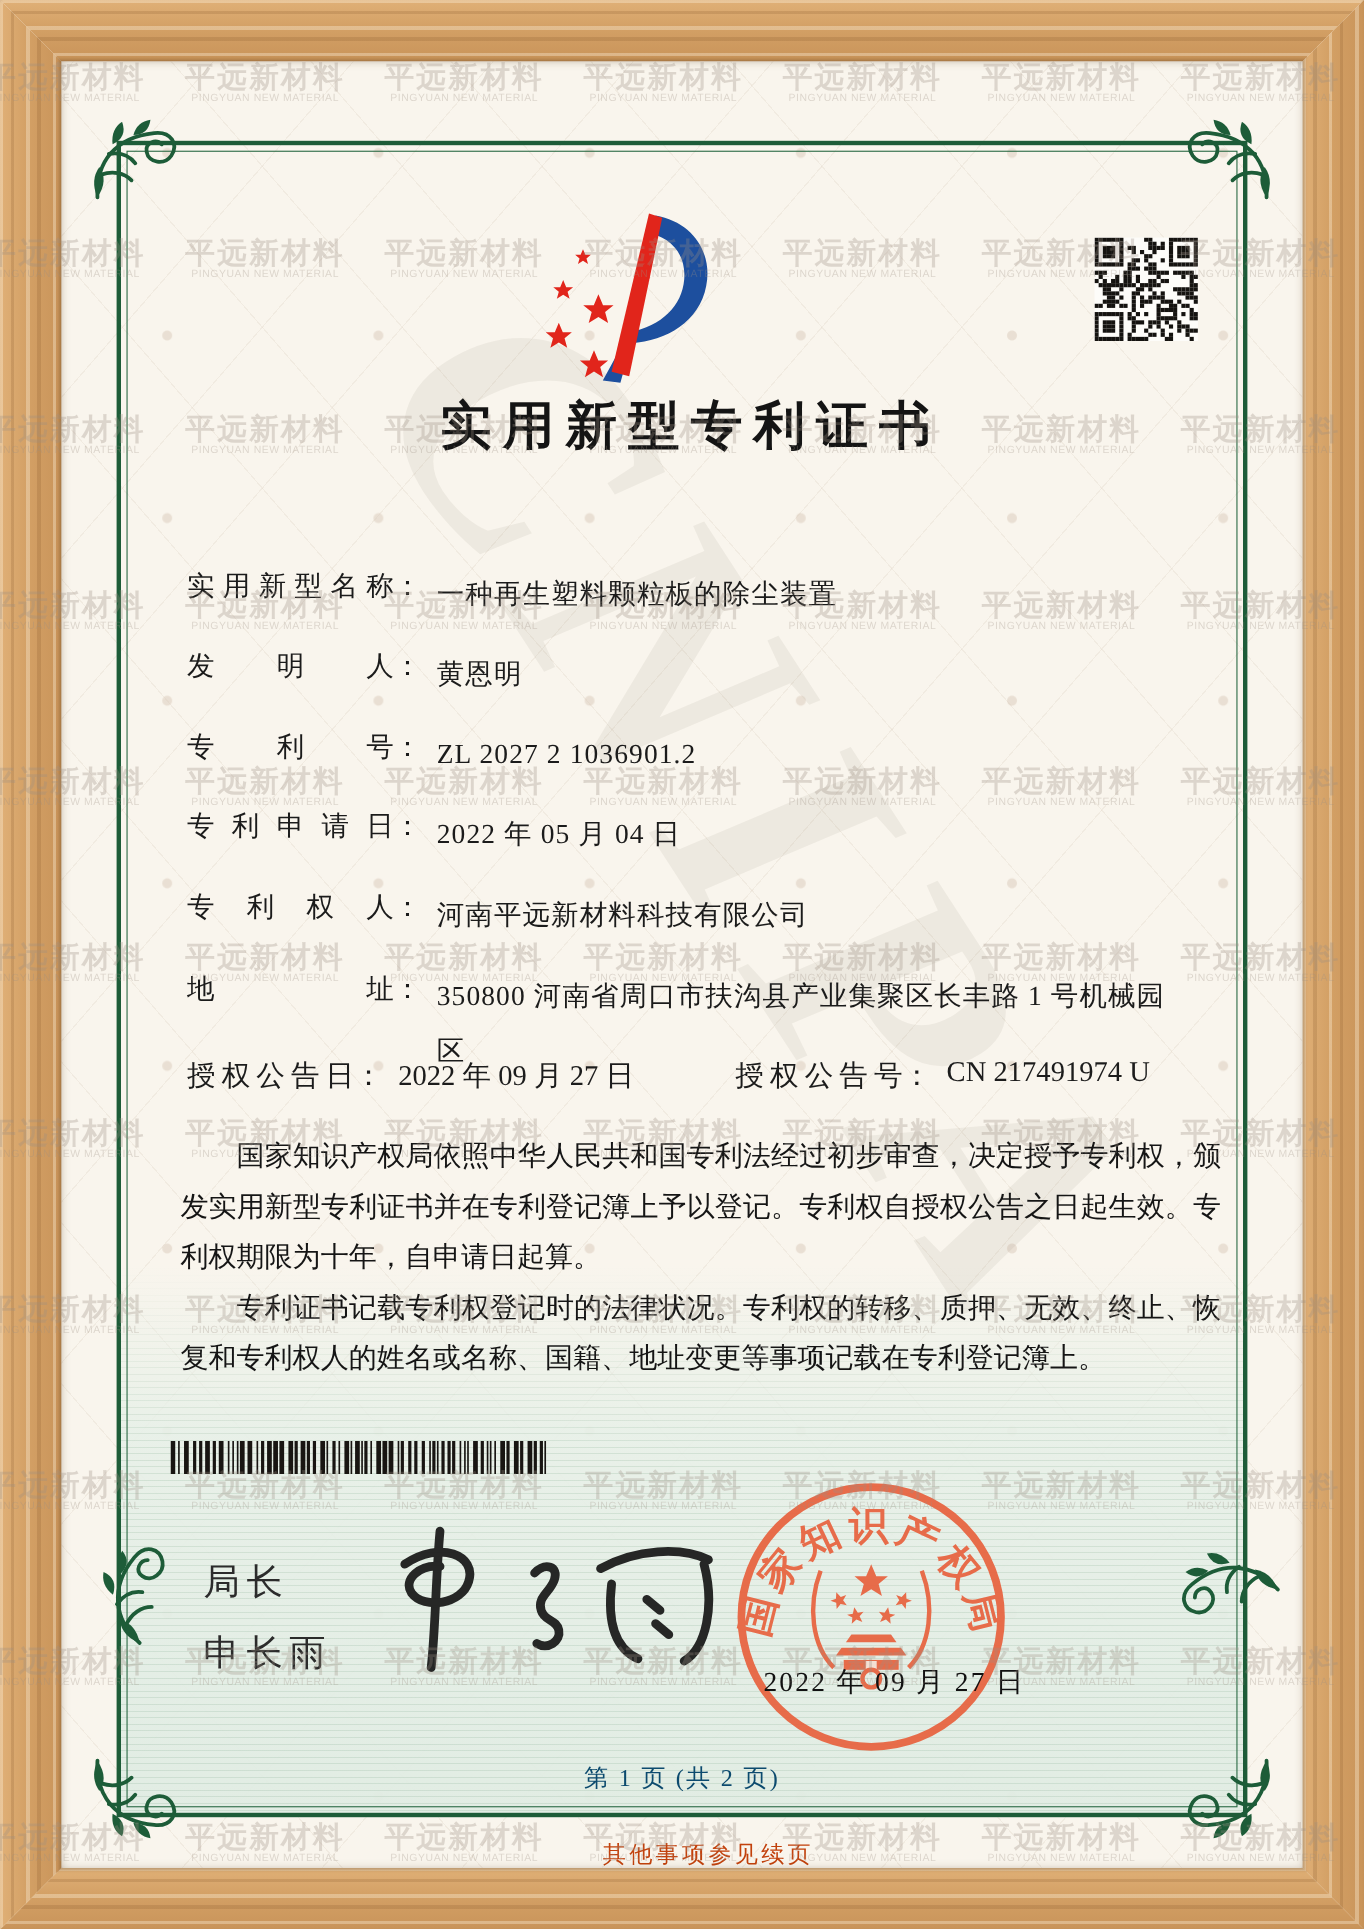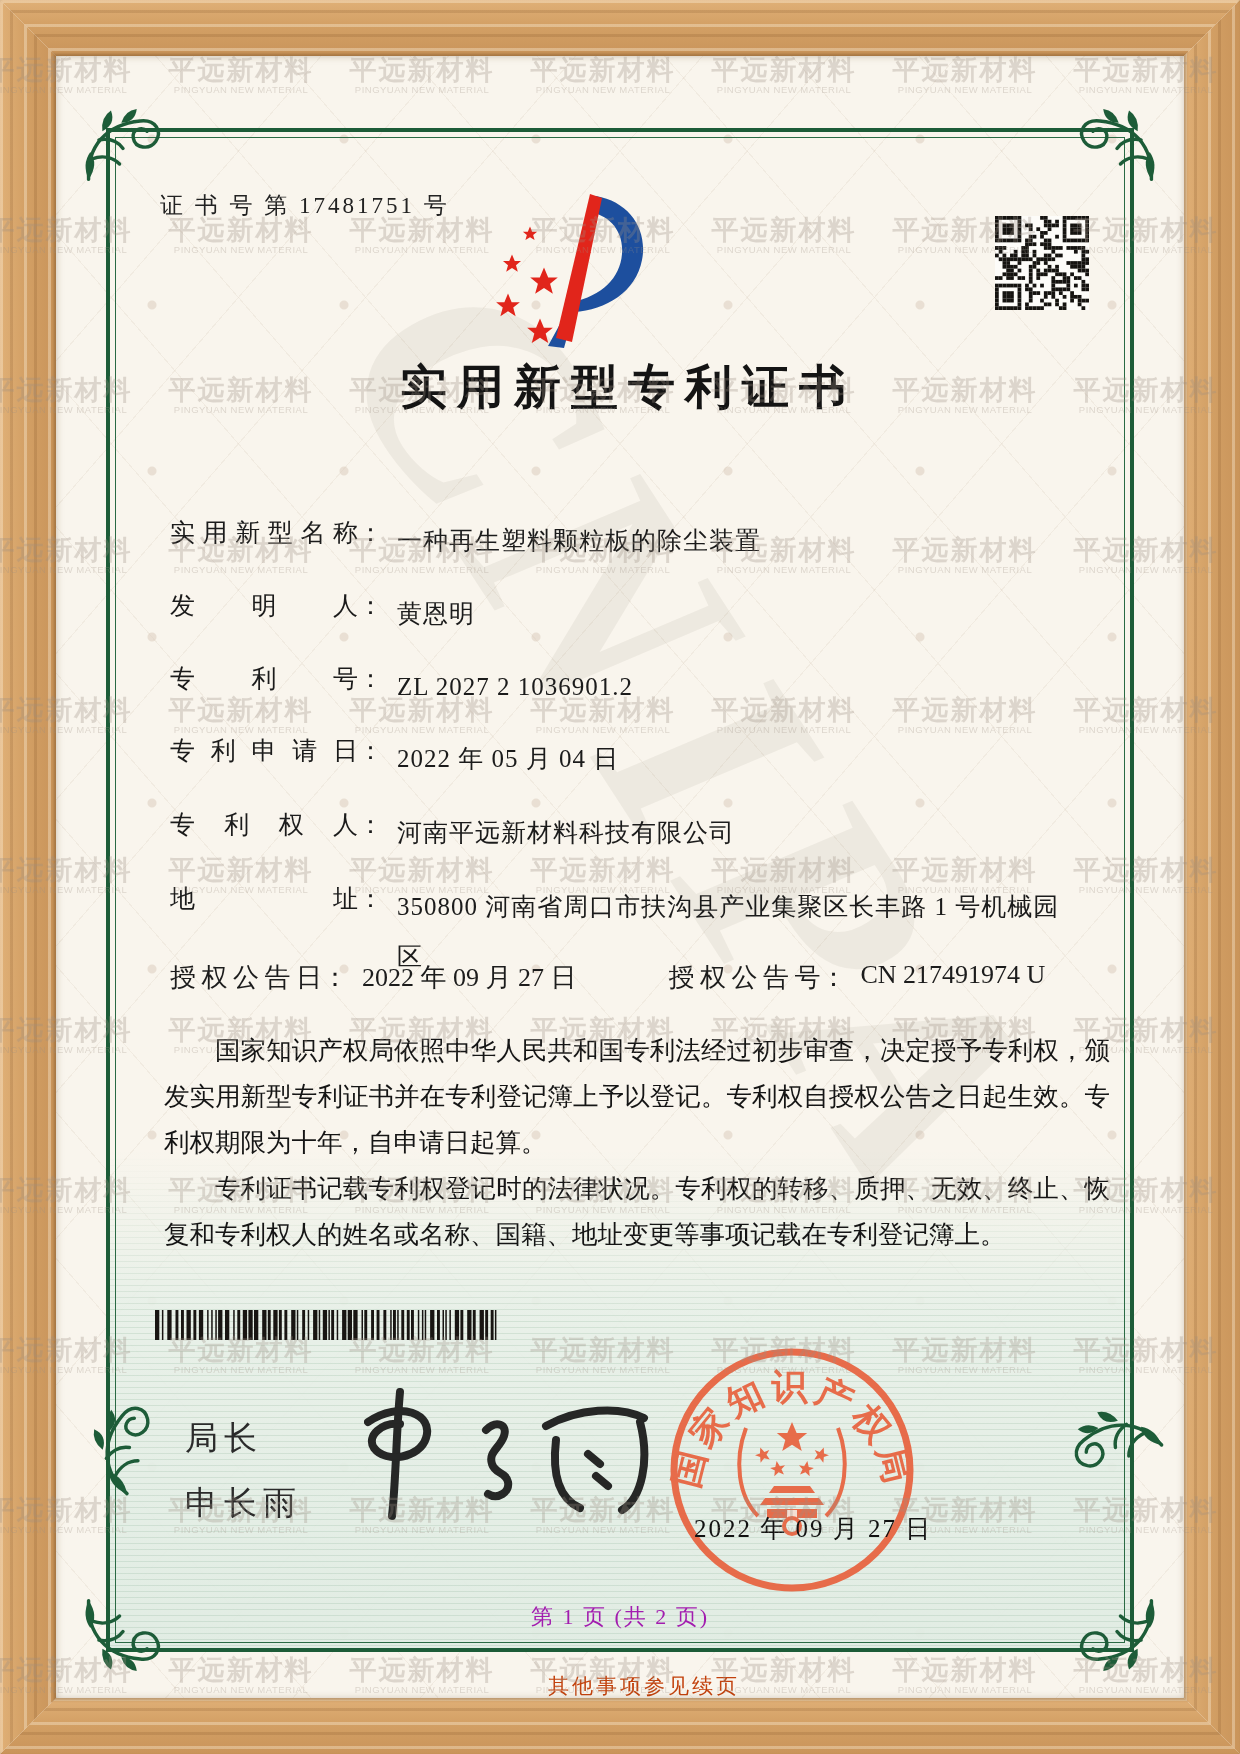--- a/index.html
+++ b/index.html
@@ -89,21 +89,21 @@
 
   .signer { position:absolute; left:185px; top:1416px; font-family:"Liberation Sans", sans-serif;
     font-size:33px; color:#2b2b2b; letter-spacing:6px; }
   .signer div { margin-bottom:20px; }
   .signature { position:absolute; left:338px; top:1378px; width:330px; height:160px; }
 
   .seal { position:absolute; left:666px; top:1344px; width:252px; height:252px; opacity:.92;
     mix-blend-mode:multiply; }
   .seal-date { position:absolute; left:694px; top:1512px; font-size:25px; color:#111; letter-spacing:2px; z-index:7; }
 
-  .page-footer { position:absolute; left:0; top:1602px; width:100%; text-align:center; font-size:22px; color:#a21caf; letter-spacing:2px; }
+  .page-footer { position:absolute; left:0; top:1602px; width:100%; text-align:center; font-size:22px; color:#0c4a6e; letter-spacing:2px; }
   .cont-note { position:absolute; left:0; top:1672px; width:100%; text-align:center; font-size:21px; color:#c2410c; letter-spacing:3px; z-index:6;margin-left:24px; }
 
   
   .wm-layer { position:absolute; inset:0; z-index:30; pointer-events:none; overflow:hidden; }
   .wm-tile { position:absolute; width:180px; text-align:center; color:#9c8f83; opacity:.30; }
   .wm-cn { font-family:"Liberation Sans", sans-serif; font-weight:bold; font-size:27px; letter-spacing:2px; line-height:28px; }
   .wm-en { font-family:"Liberation Sans", sans-serif; font-size:9.5px; letter-spacing:.5px; line-height:12px; }
 </style>
 </head>
 <body>
@@ -130,21 +130,20 @@
     <svg class="orn orn-ml" viewBox="0 0 100 100">
         <use href="#orn"></use>
       </svg>
     <svg class="orn orn-mr" viewBox="0 0 100 100">
         <use href="#orn"></use>
       </svg>
   </div>
 
   <div class="content">
 
-    <div class="certno">证 书 号 第 17481751 号</div>
 
     <svg class="logo" viewBox="0 0 205 175">
       <defs>
         <polygon id="star" points="0,-10 2.9,-3.1 9.5,-3.1 4.2,1.2 6.1,8.1 0,4.2 -6.1,8.1 -4.2,1.2 -9.5,-3.1 -2.9,-3.1"></polygon>
         <g id="orn-src"></g>
       </defs>
       <path d="M128,10 C162,16 180,44 174,74 C168,106 138,124 106,126 L96,162 L80,160 L104,116 C134,110 152,92 154,68 C156,44 140,28 120,26 Z" fill="#1d4f9e"></path>
       <polygon points="122,8 88,152 104,156 134,12" fill="#e1251b"></polygon>
       <use href="#star" transform="translate(118,68) scale(0.55)" fill="#e1251b"></use>
       <use href="#star" transform="translate(62,48) scale(0.75)" fill="#e1251b"></use>

